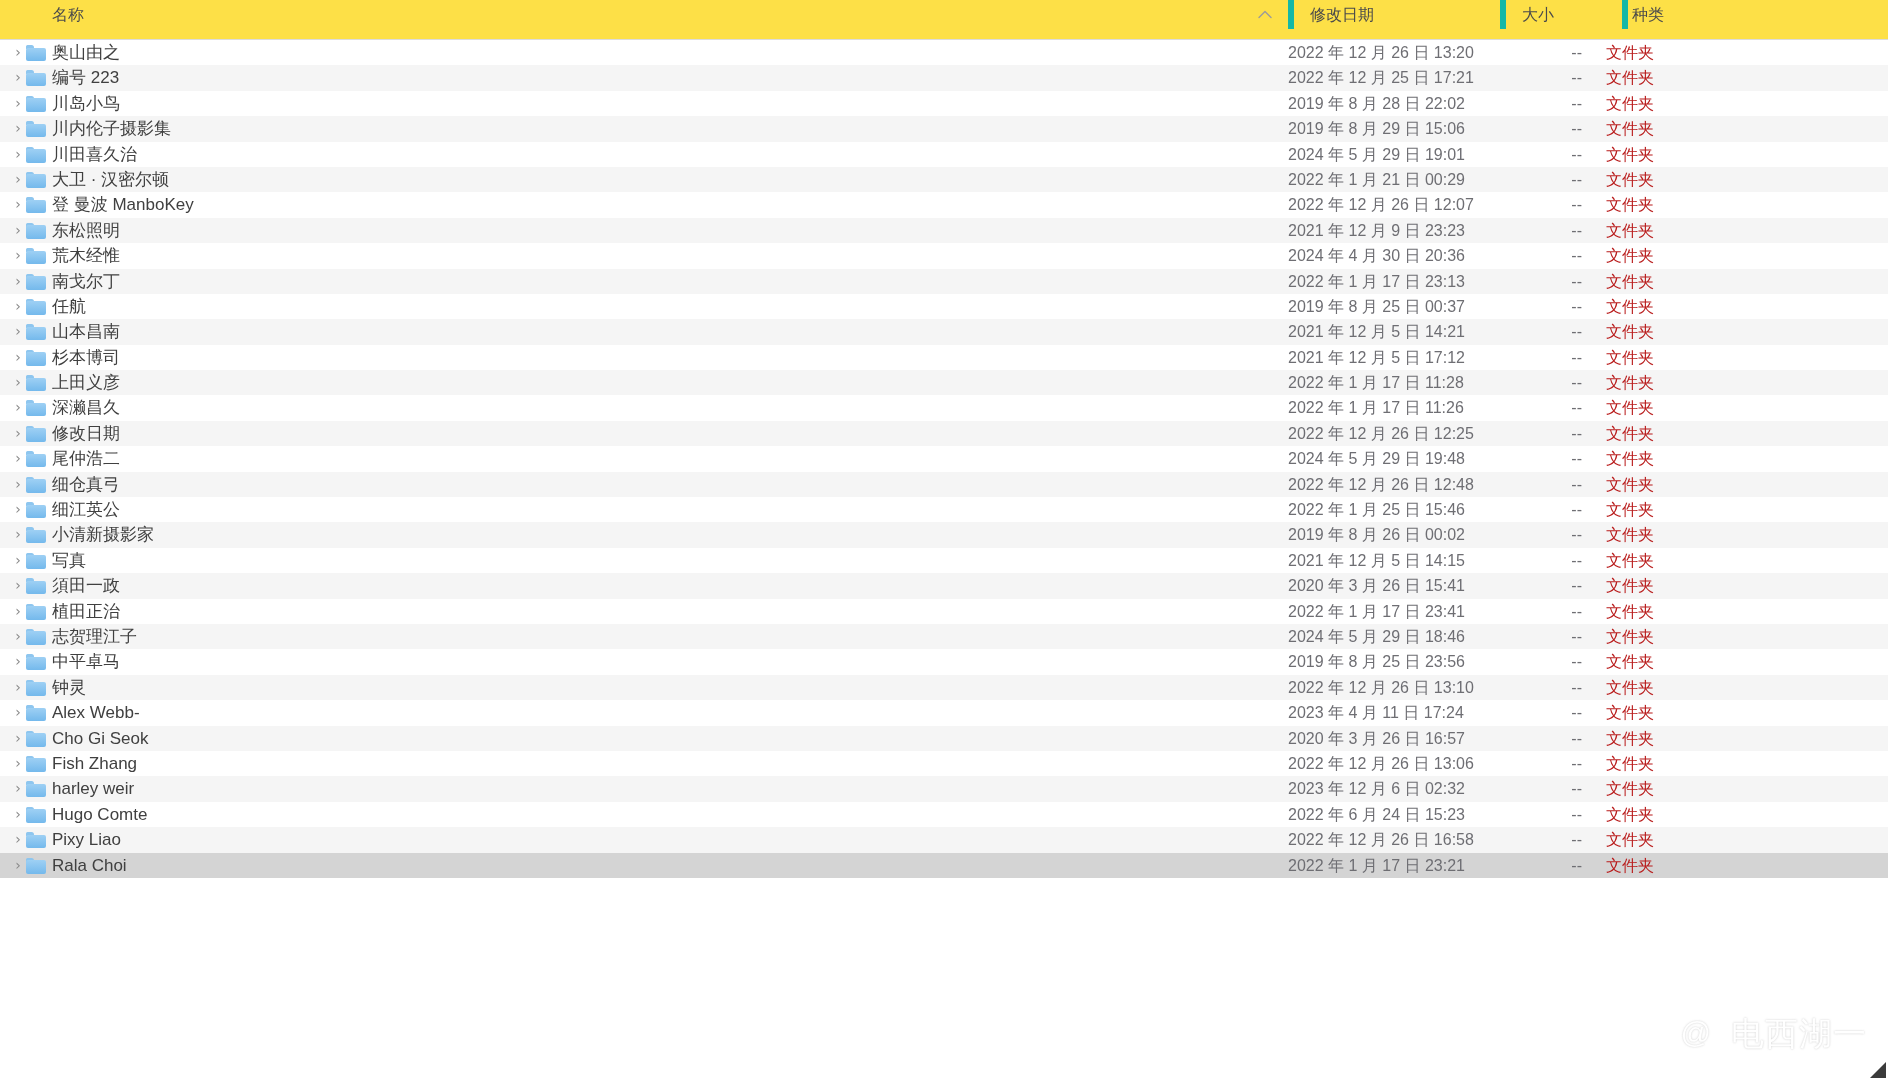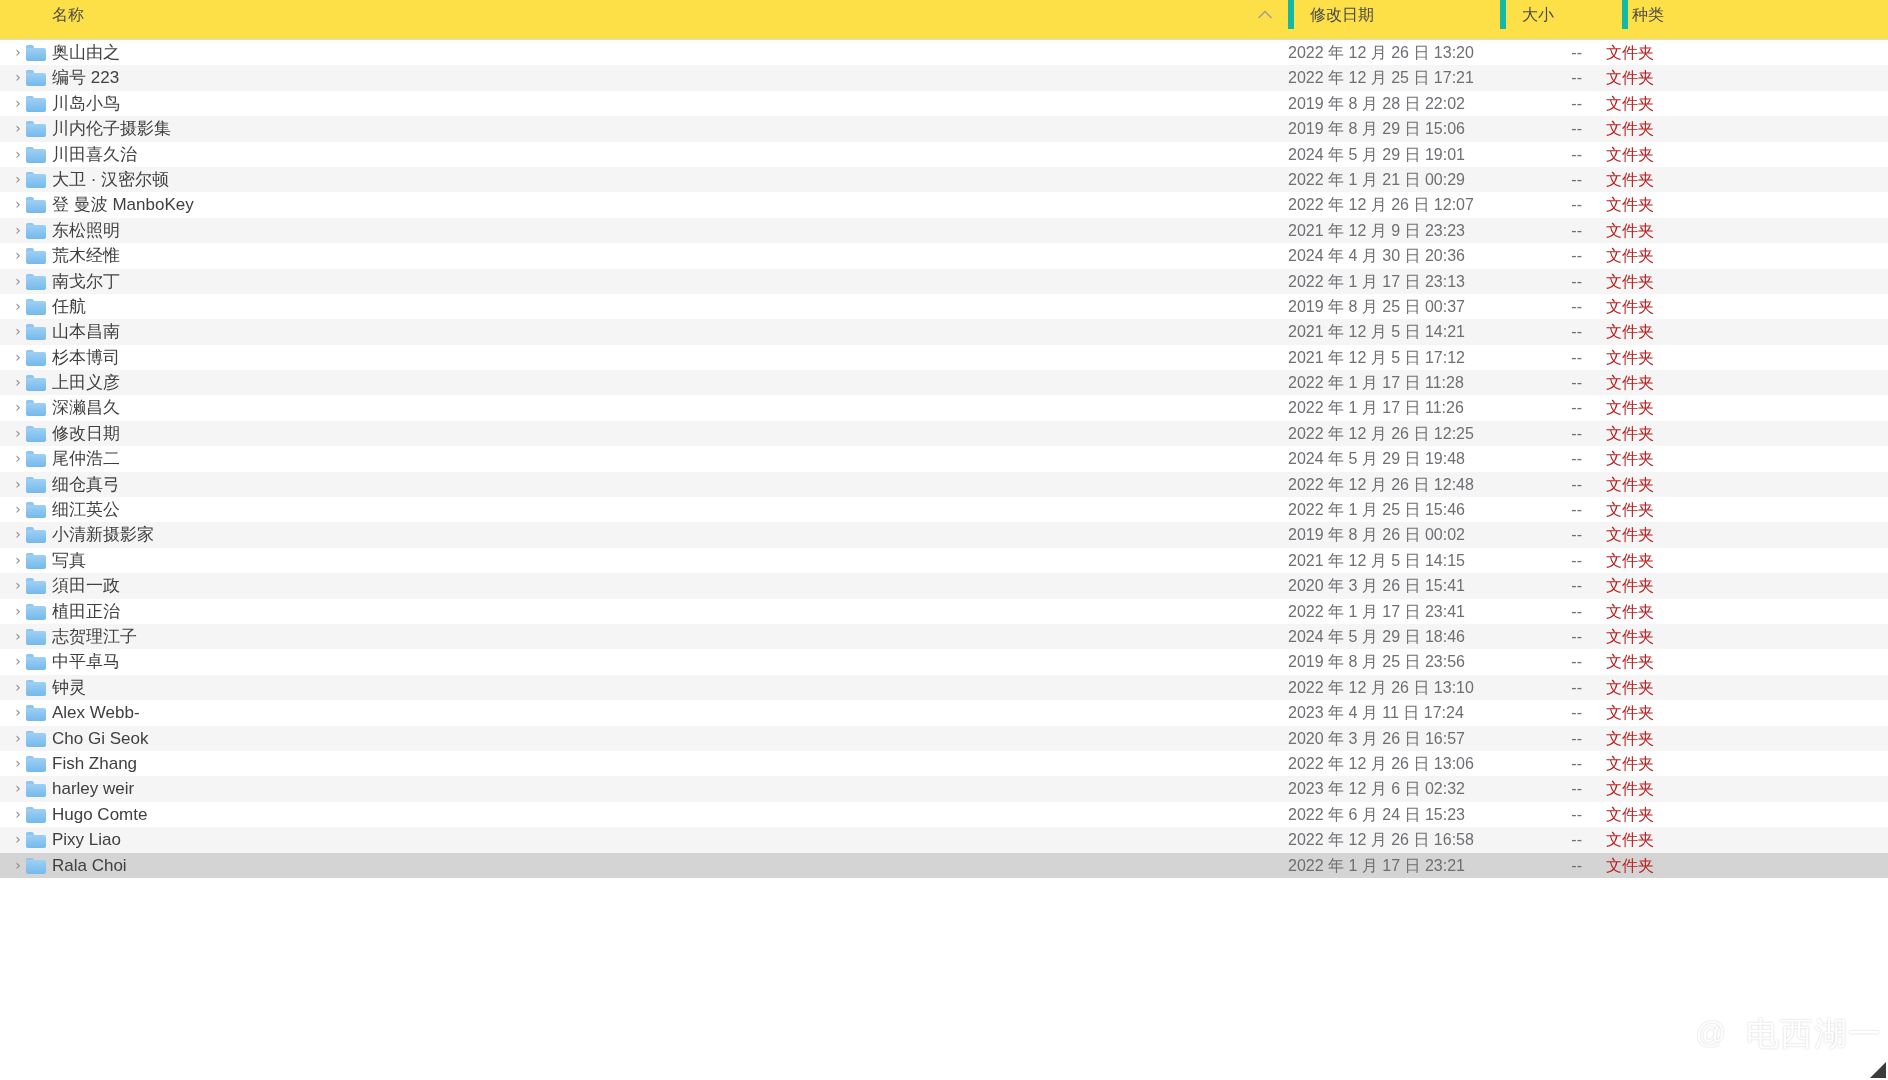--- a/index.html
+++ b/index.html
@@ -150,21 +150,21 @@
     top: 2.5px;
     width: 20px;
     height: 13.5px;
     background: linear-gradient(180deg, #9ed0f4 0%, #74b9ec 100%);
     border-radius: 2px;
   }
 
   
   .watermark {
     position: absolute;
-    right: 6px;
+    right: 21px;
     bottom: 30px;
     display: flex;
     align-items: center;
     gap: 20px;
     opacity: 0.55;
     pointer-events: none;
   }
   .watermark .wb-logo {
     width: 40px;
     height: 34px;

